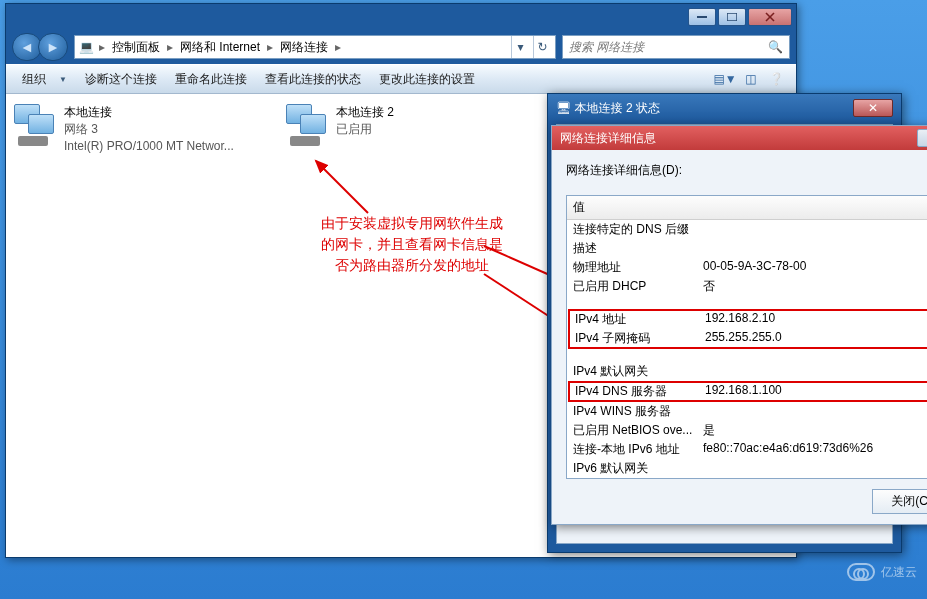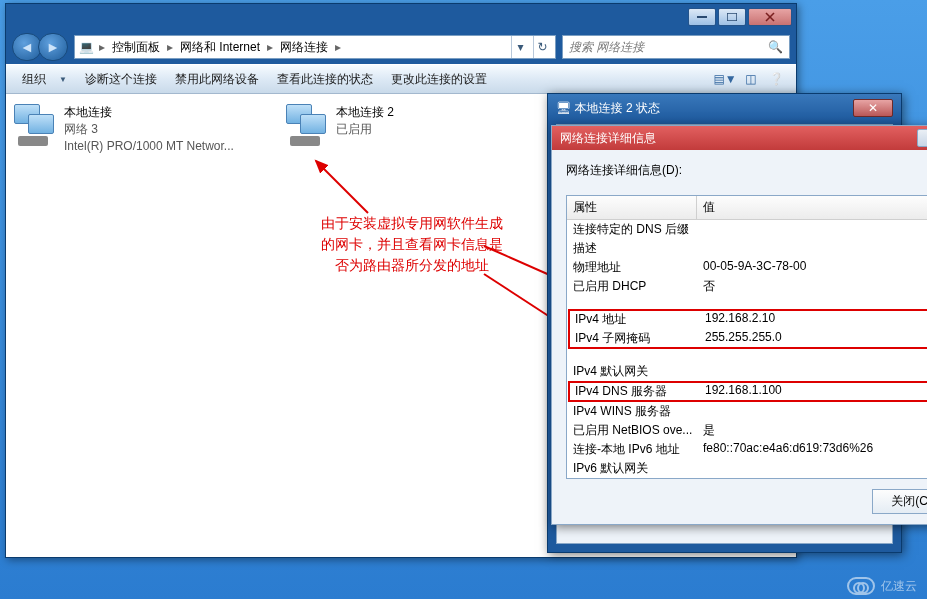--- a/index.html
+++ b/index.html
@@ -70,21 +70,21 @@
 .prop-row .c1 { width: 130px; padding: 1px 6px; white-space: nowrap; }
 .prop-row .c2 { flex: 1; padding: 1px 6px; white-space: nowrap; }
 .scroll-strip { height: 16px; border-top: 1px solid #cfcfcf; background: #f0f0f0; display: flex; align-items: center; }
 .scroll-strip .sa { width: 16px; height: 14px; border: 1px solid #b0b0b0; background: linear-gradient(to bottom,#fff,#ddd); display: flex; align-items: center; justify-content: center; font-size: 9px; color: #555; }
 .scroll-strip .track { flex: 1; height: 14px; background: #eaeaea; position: relative; }
 .scroll-strip .thumb { position: absolute; left: 0; top: 0; height: 100%; width: 70%; background: linear-gradient(to bottom,#fcfcfc,#d6d6d6); border: 1px solid #b0b0b0; }
 .btn-row { display: flex; justify-content: flex-end; padding-top: 10px; }
 .ok-btn { padding: 3px 18px; border: 1px solid #8aa8c8; background: linear-gradient(to bottom,#fdfdfd,#e4ecf4); cursor: pointer; }
 
 
-.watermark { position: absolute; right: 10px; bottom: 4px; color: #fff; opacity: 0.55; font-size: 16px; display: flex; align-items: center; gap: 6px; font-weight: 500; }
+.watermark { position: absolute; right: 10px; bottom: 18px; color: #fff; opacity: 0.55; font-size: 16px; display: flex; align-items: center; gap: 6px; font-weight: 500; }
 .watermark .wicon { width: 28px; height: 18px; border: 2px solid #fff; border-radius: 10px; position: relative; }
 .watermark .wicon::before { content: ""; position: absolute; left: 4px; top: 3px; width: 8px; height: 8px; border: 2px solid #fff; border-radius: 50%; }
 .watermark .wicon::after { content: ""; position: absolute; right: 4px; top: 3px; width: 8px; height: 8px; border: 2px solid #fff; border-radius: 50%; }
 </style>
 </head>
 <body>
 
 <div class="explorer-window">
   <div class="title-bar">
     <div class="win-btn">
@@ -128,21 +128,21 @@
       <span class="sicon">🔍</span>
     </div>
   </div>
 
   <div class="toolbar">
     <div class="tb-item">
         <span>组织</span>
         <span class="dd-char">▼</span>
       </div>
     <div class="tb-item">诊断这个连接</div>
-    <div class="tb-item">禁用此网络设备</div>
+    <div class="tb-item">重命名此连接</div>
     <div class="tb-item">查看此连接的状态</div>
     <div class="tb-item">更改此连接的设置</div>
     <div class="tb-spacer"></div>
     <div class="tb-icon">▤<span class="dd-char">▼</span></div>
     <div class="tb-icon">◫</div>
     <div class="tb-icon" style="color:#2a6ac0;">❔</div>
   </div>
 
   <div class="content">
     <div class="conn-item">
@@ -209,21 +209,20 @@
 
 <div class="dlg2">
   <div class="dlg2-title">
     <span>网络连接详细信息</span>
     <div class="dlg-x">✕</div>
   </div>
   <div class="dlg2-body">
     <div class="fld-label">网络连接详细信息(D):</div>
     <div class="prop-list">
       <div class="prop-head">
-        <div class="c1">属性</div>
         <div class="c2">值</div>
       </div>
       <div id="prop-rows">
           <div class="prop-row">
             <div class="c1">连接特定的 DNS 后缀</div>
             <div class="c2"></div>
           </div>
           <div class="prop-row">
             <div class="c1">描述</div>
           </div>

